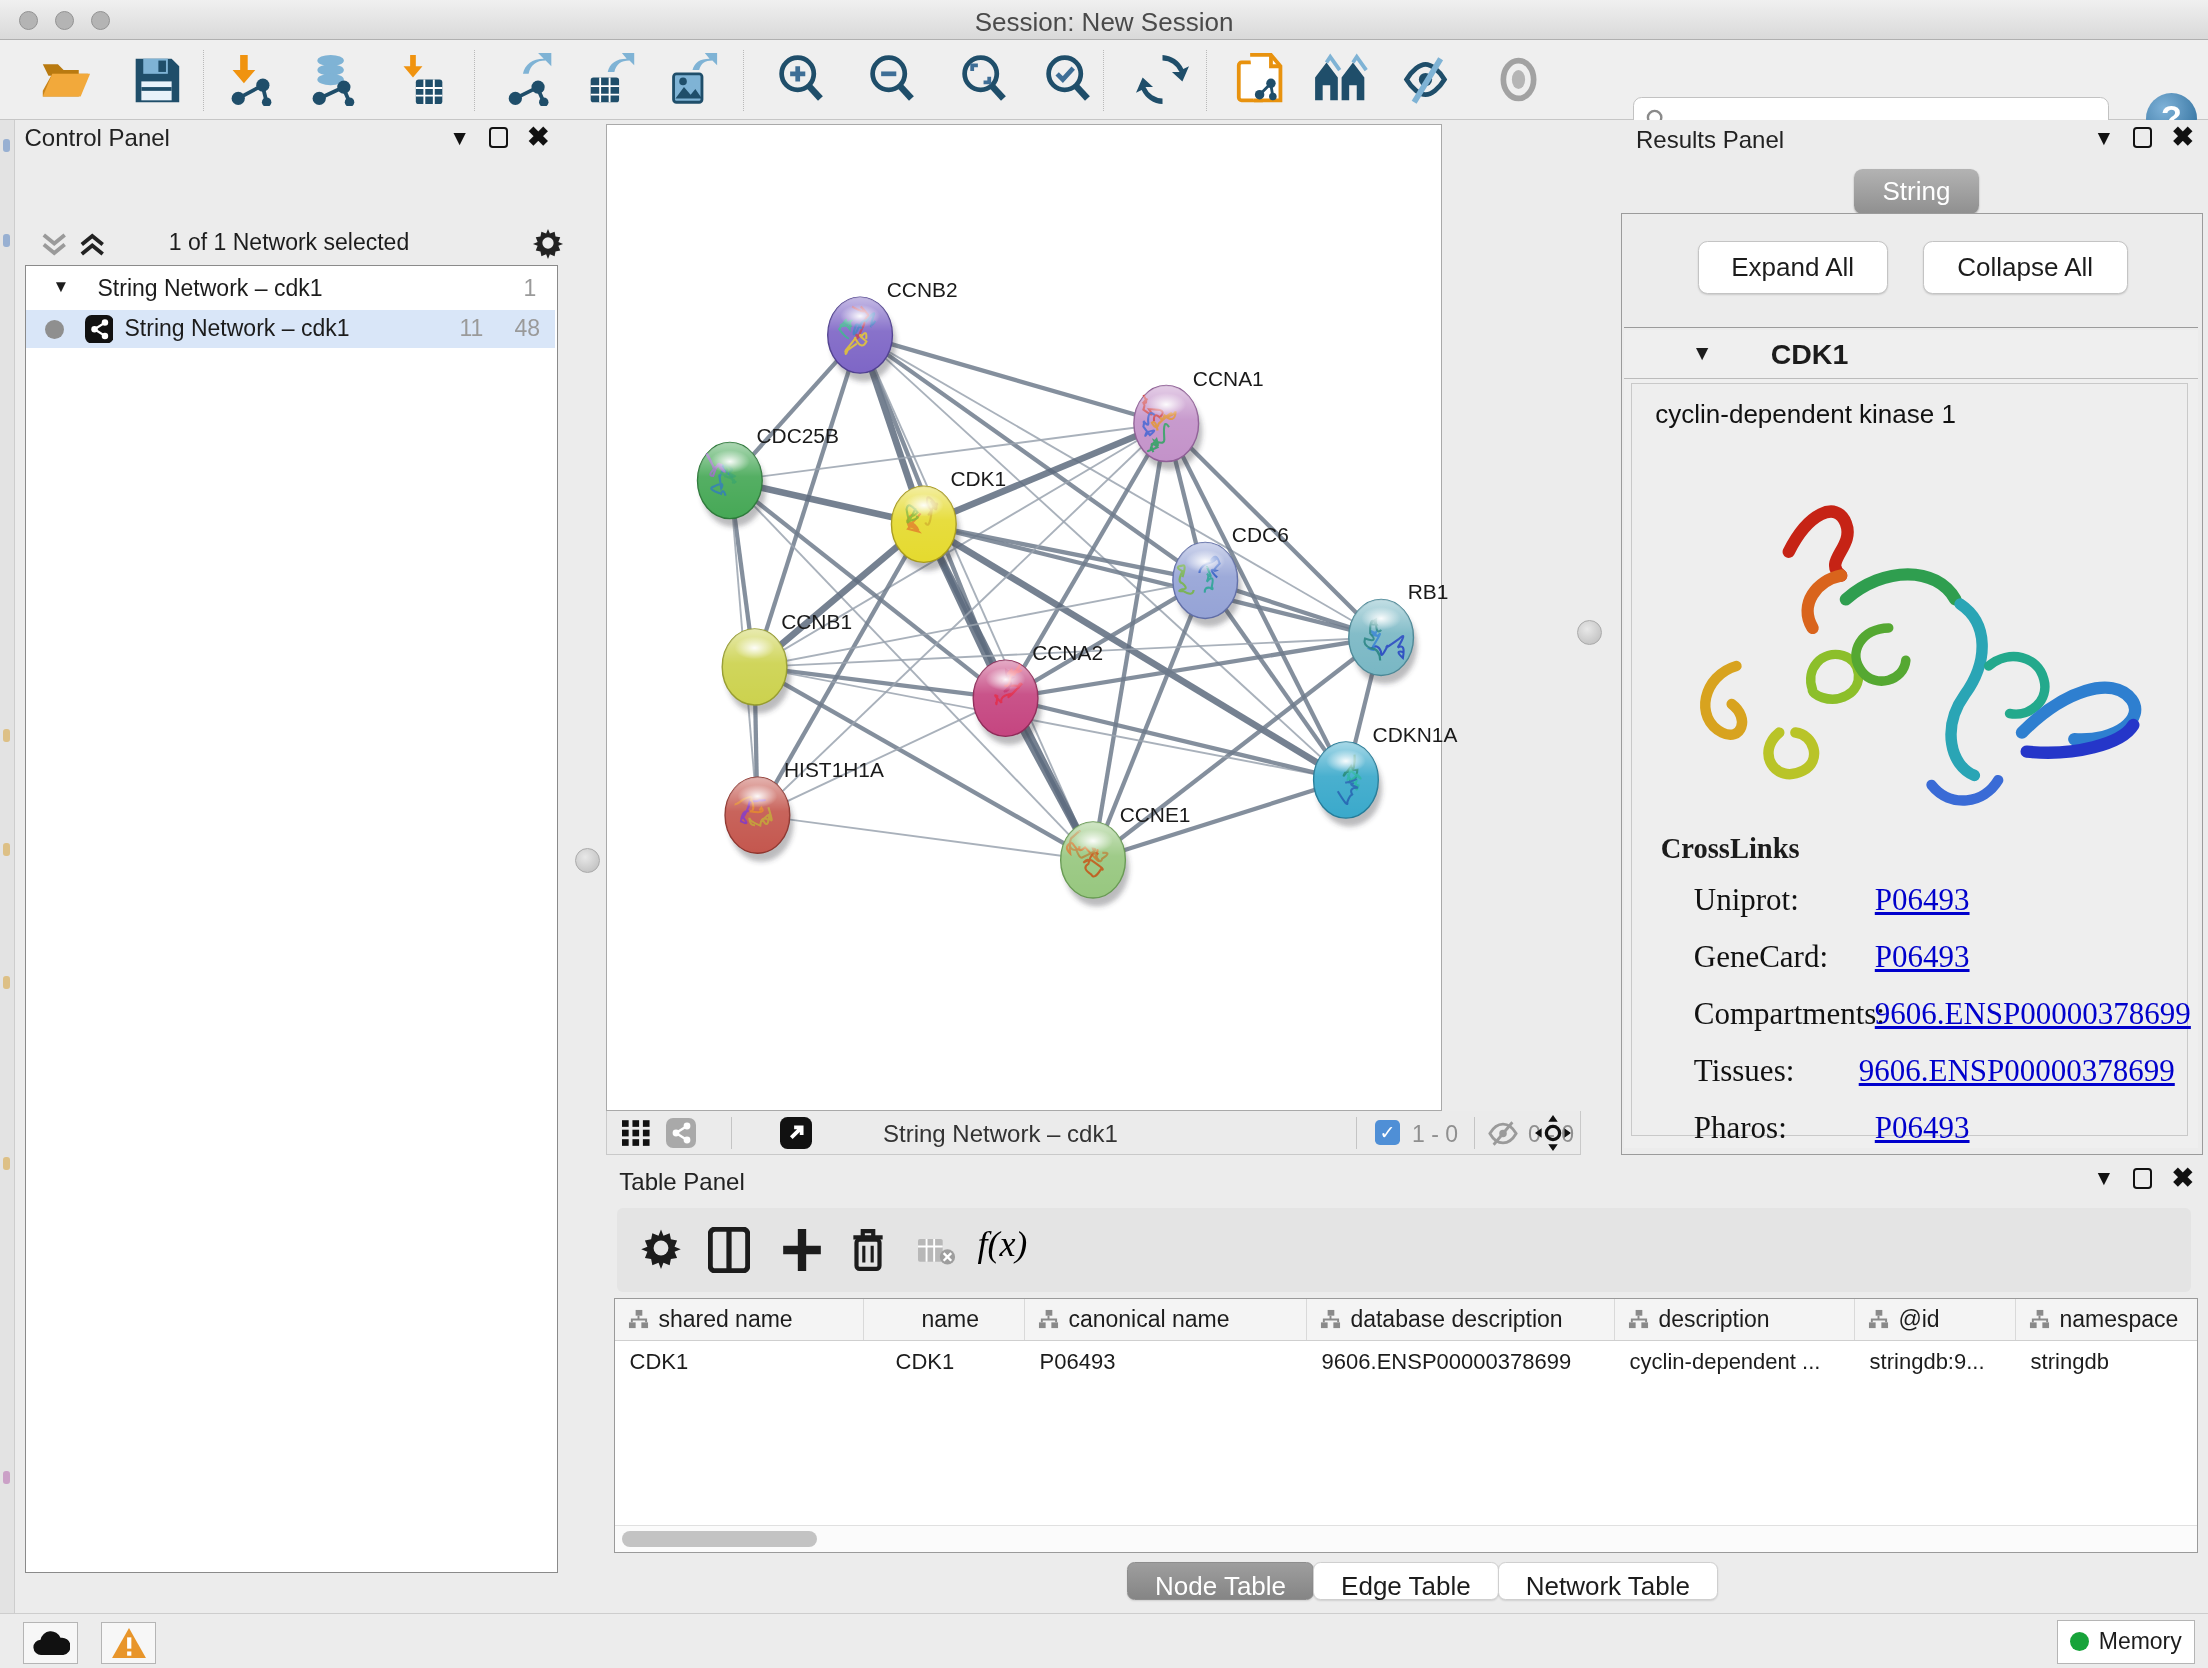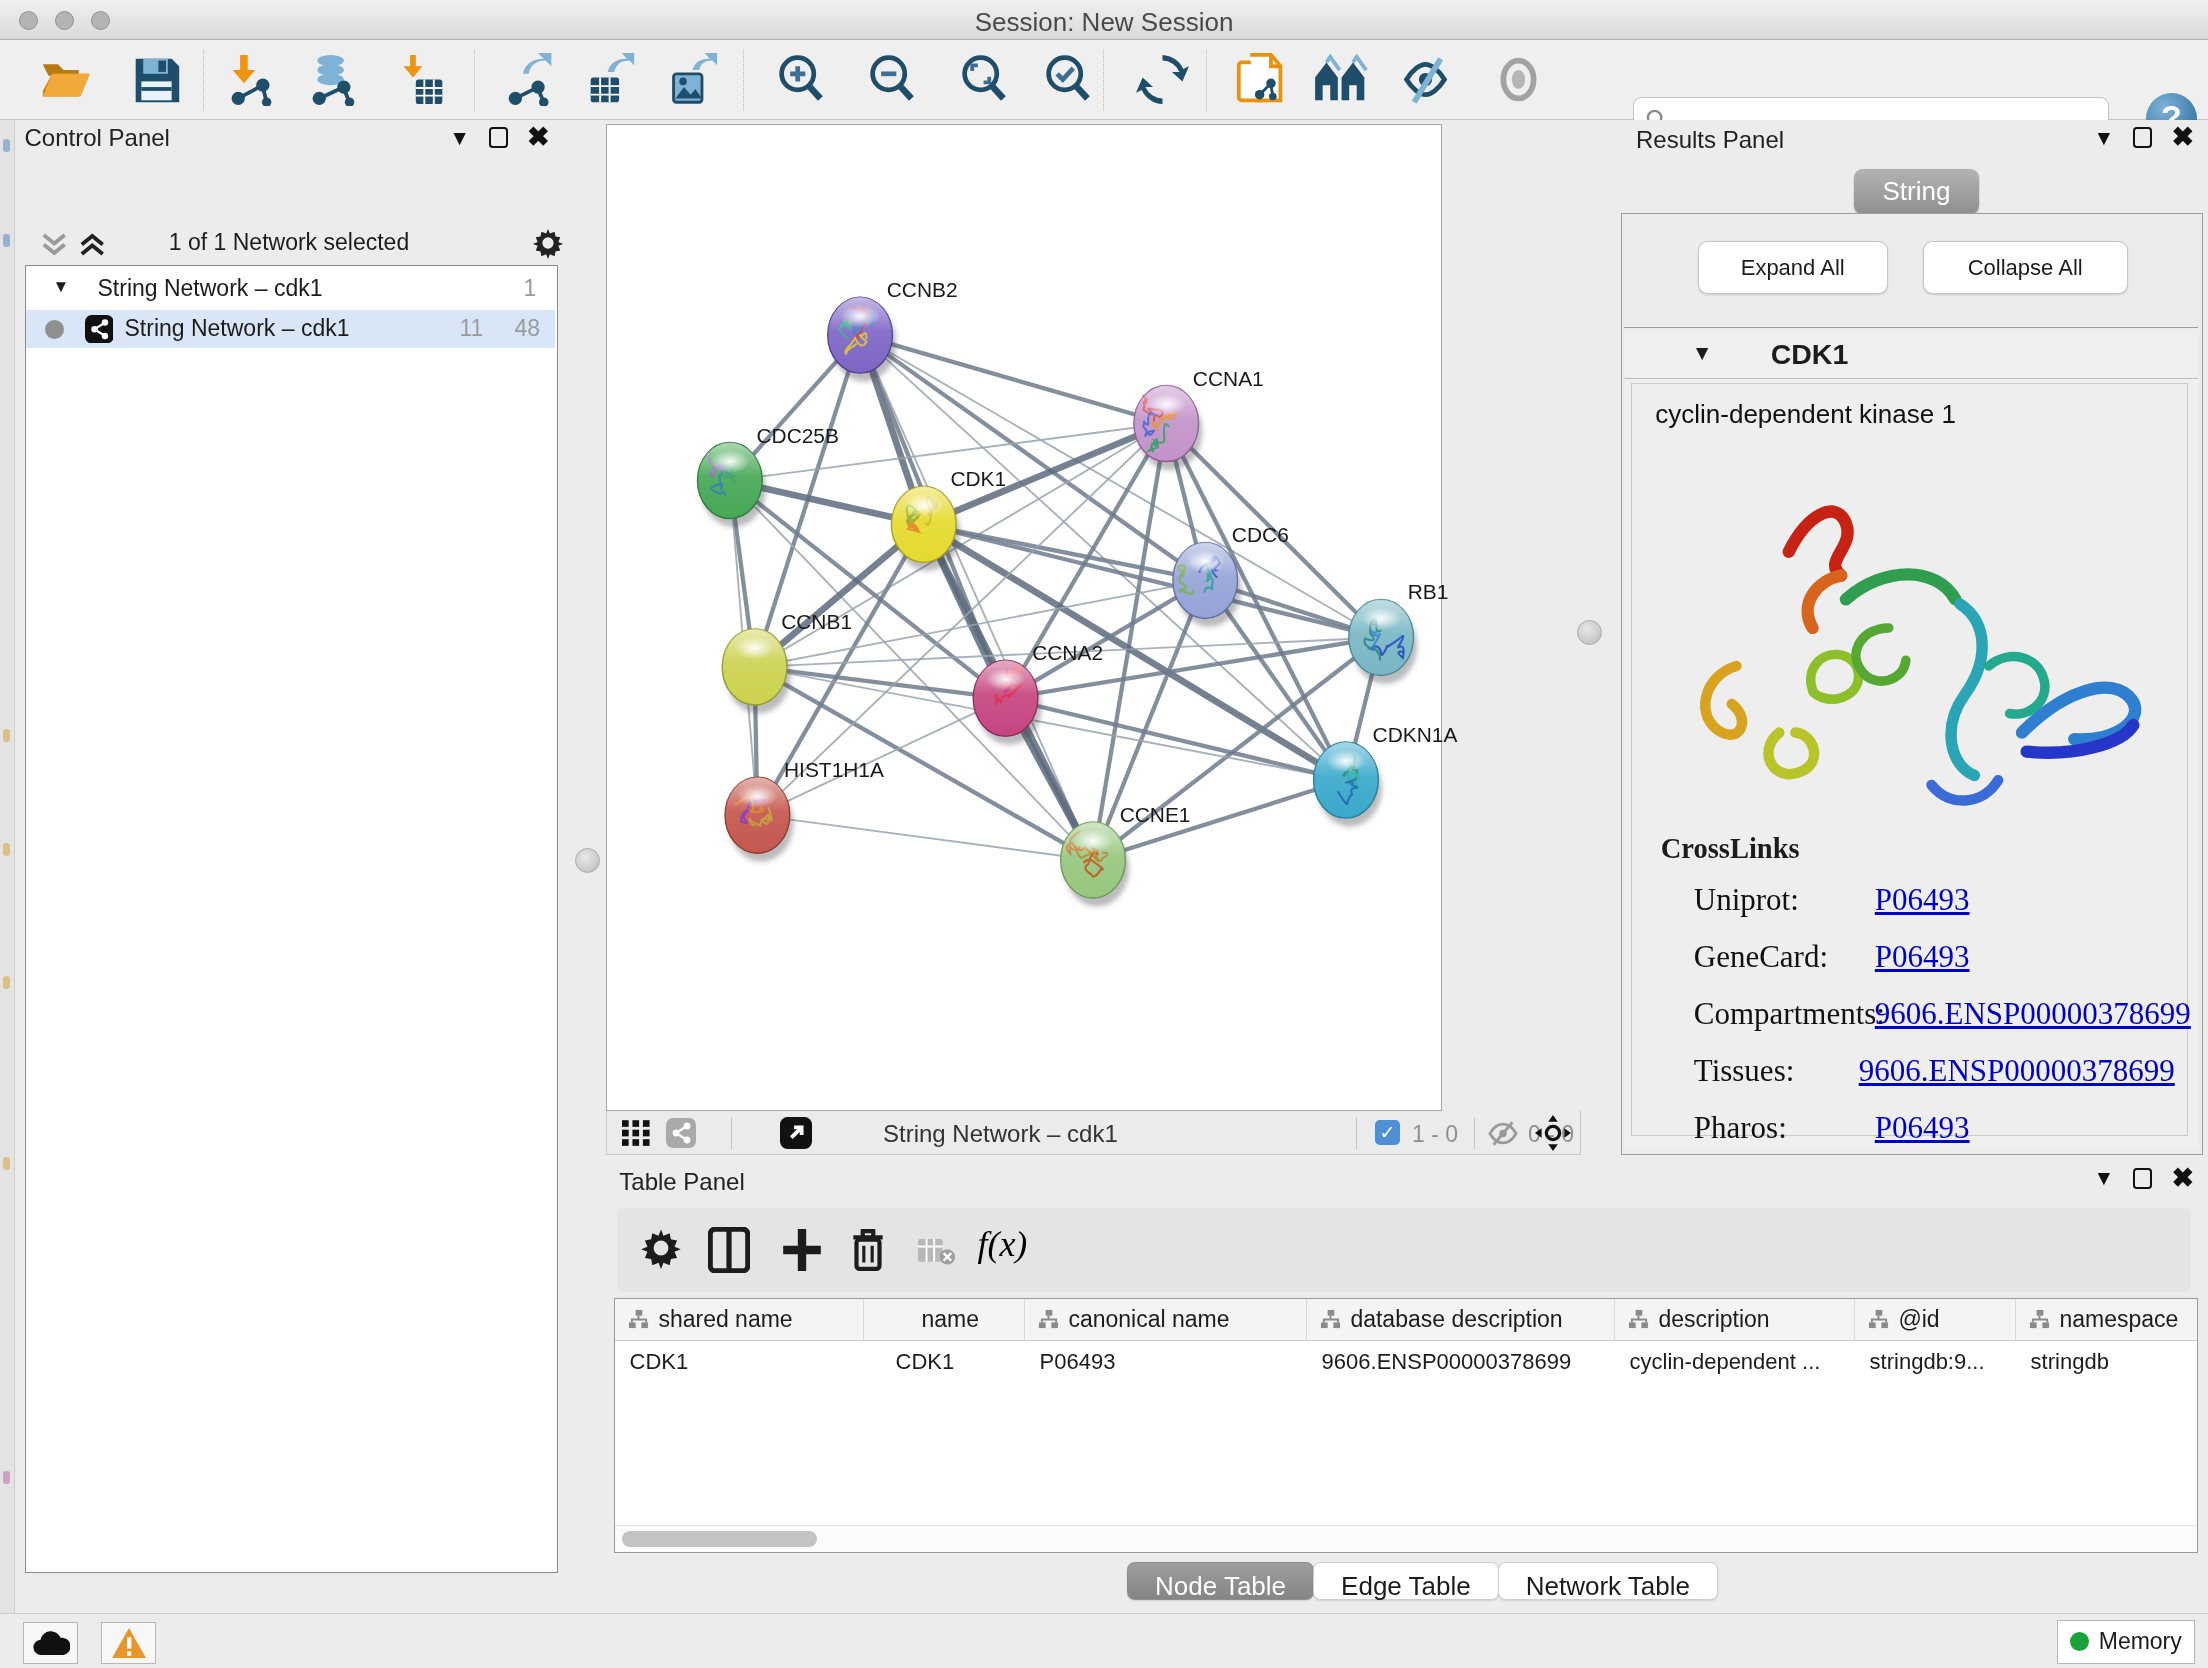--- a/index.html
+++ b/index.html
@@ -76,21 +76,21 @@
   
   #results-panel { position:absolute; left:1617px; top:120px; width:592px; height:1046px; background:#ececec; }
   #rp-tab { position:absolute; left:237px; top:49px; padding:0 28.5px; height:45px; line-height:45px;
     background:linear-gradient(#b3b3b3,#8f8f8f); color:#fff; font-size:26px; border-radius:8.6px;
     box-shadow:0 1px 1.9px rgba(0,0,0,.3); }
   #rp-box { position:absolute; left:3.8px; top:93px; width:582px; height:942px;
     border:1.9px solid #9b9b9b; background:#ececec; }
   #rp-btnrow { position:absolute; left:1.9px; top:1.9px; width:574px; height:112px;
     border-bottom:1.9px solid #9b9b9b; }
   .rp-btn { position:absolute; top:25px; height:53px; background:#ffffff; border:1px solid #c4c4c4;
-    border-radius:9.5px; font-size:22px; text-align:center; box-shadow:0 1px 1.9px rgba(0,0,0,.15); }
+    border-radius:9.5px; font-size:26px; text-align:center; box-shadow:0 1px 1.9px rgba(0,0,0,.15); }
   #rp-entry { position:absolute; left:1.9px; top:116px; width:574px; height:818px; background:#efefef; }
   #rp-entry-head { position:absolute; left:0; top:0; width:100%; height:49px; border-bottom:1.9px solid #bbb; }
   #rp-gene { position:absolute; left:147px; top:7.6px; font-size:28.5px; font-weight:bold; }
   #rp-desc-box { position:absolute; left:7.6px; top:53px; width:557px; height:753px;
     background:#eeeeee; border:1px solid #c9c9c9; }
   #rp-desc { position:absolute; left:23px; top:15px; font-size:26px; color:#111; }
   #rp-protein { position:absolute; left:13.3px; top:63px; }
   #rp-xlinks { position:absolute; left:28.5px; top:449px; width:514px;
     font-family:"Liberation Serif", serif; }
   #rp-xlinks h3 { font-size:28.5px; margin-bottom:17px; font-family:"Liberation Serif", serif; }

